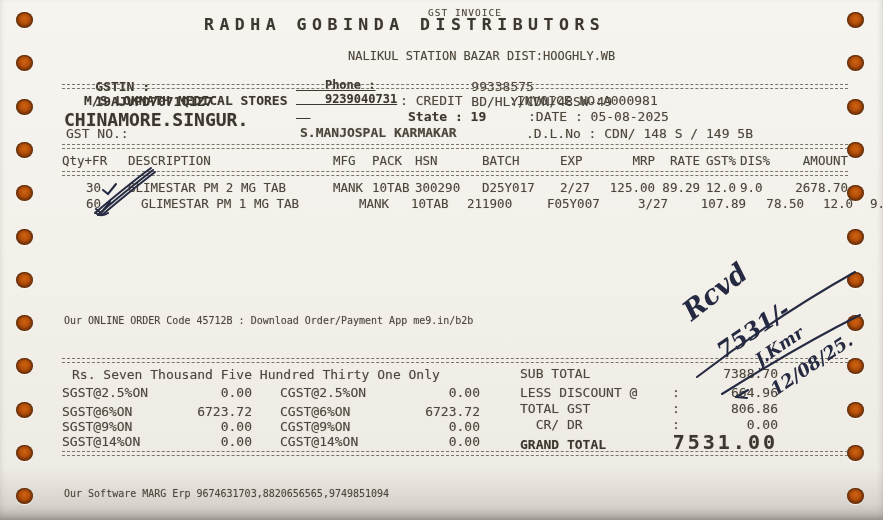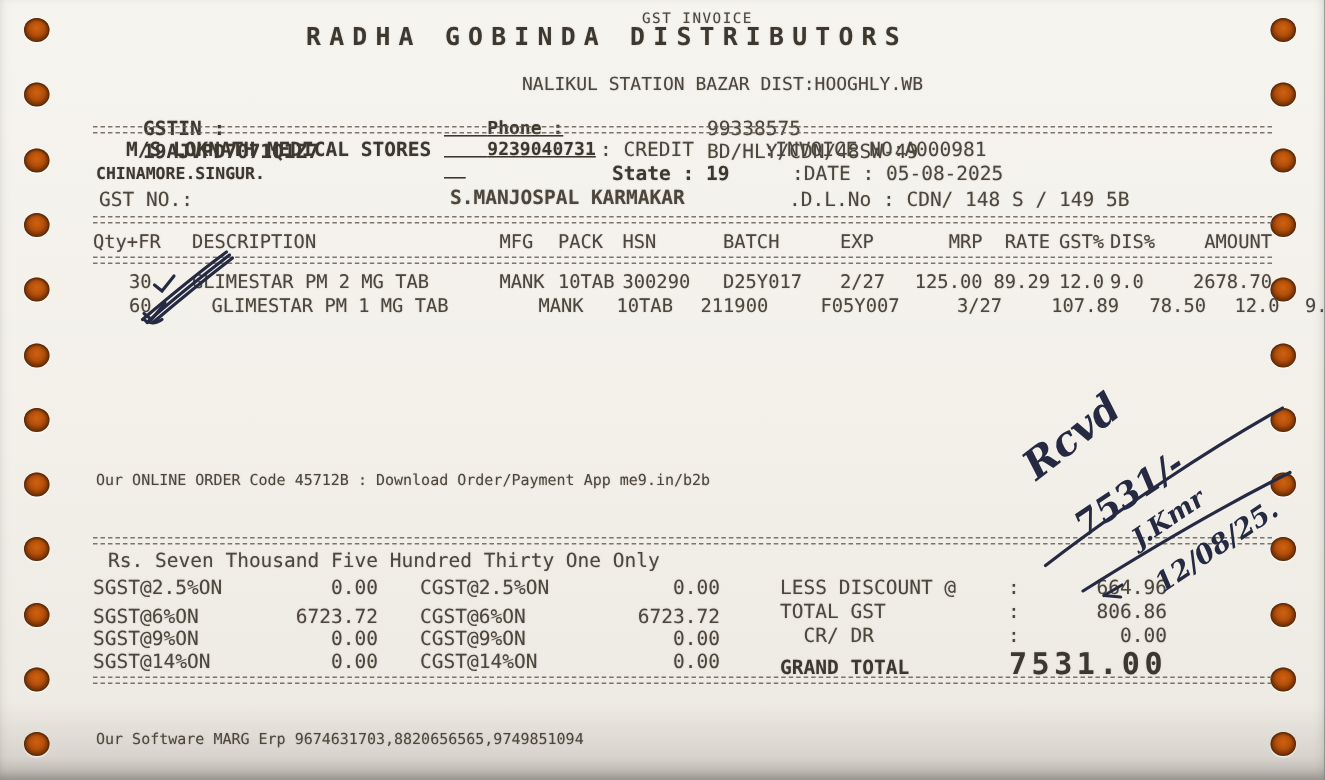--- a/index.html
+++ b/index.html
@@ -90,21 +90,21 @@
     <span>99338575</span>
     <span>BD/HLY/CDN/48SW-49</span>
   </div>
 
   <div class="sep" style="top:84px;"></div>
 
   <div class="abs print b" style="left:64px; top:93px; font-size:13px;padding-left:20px;">M/S LOKNATH MEDICAL STORES</div>
   <div class="abs print" style="left:400px; top:93px; font-size:13px;">: CREDIT</div>
   <div class="abs print" style="left:509px; top:93px; font-size:13px;">:INVOICE NO:A000981</div>
 
-  <div class="abs print b" style="left:64px; top:109px; font-size:11px;">CHINAMORE.SINGUR.</div>
+  <div class="abs print b" style="left:64px; top:109px; font-size:18px;">CHINAMORE.SINGUR.</div>
   <div class="abs print b" style="left:408px; top:109px; font-size:13px;">State : 19</div>
   <div class="abs print" style="left:528px; top:109px; font-size:13px;">:DATE : 05-08-2025</div>
 
   <div class="abs print" style="left:66px; top:126px; font-size:13px;">GST NO.:</div>
   <div class="abs print" style="left:300px; top:125px; font-size:13px;font-weight:bold;">S.MANJOSPAL KARMAKAR</div>
   <div class="abs print" style="left:526px; top:126px; font-size:13px;">.D.L.No : CDN/ 148 S / 149 5B</div>
 
   <div class="sep" style="top:144px;"></div>
 
   <div class="grid-row print" style="top:153px;">
@@ -182,20 +182,25 @@
     <span class="num">0.00</span>
   </div>
   <div class="tax-row print" style="top:434px;">
     <span>SGST@14%ON</span>
     <span class="num">0.00</span>
       <span></span>
     <span>CGST@14%ON</span>
     <span class="num">0.00</span>
   </div>
 
+  <div class="tot-row print" style="top:366px;">
+    <span class="lbl">SUB TOTAL</span>
+    <span class="cln"></span>
+    <span class="val">7388.70</span>
+  </div>
   <div class="tot-row print" style="top:385px;">
     <span class="lbl">LESS DISCOUNT @</span>
     <span class="cln">:</span>
     <span class="val">664.96</span>
   </div>
   <div class="tot-row print" style="top:401px;">
     <span class="lbl">TOTAL GST</span>
     <span class="cln">:</span>
     <span class="val">806.86</span>
   </div>

